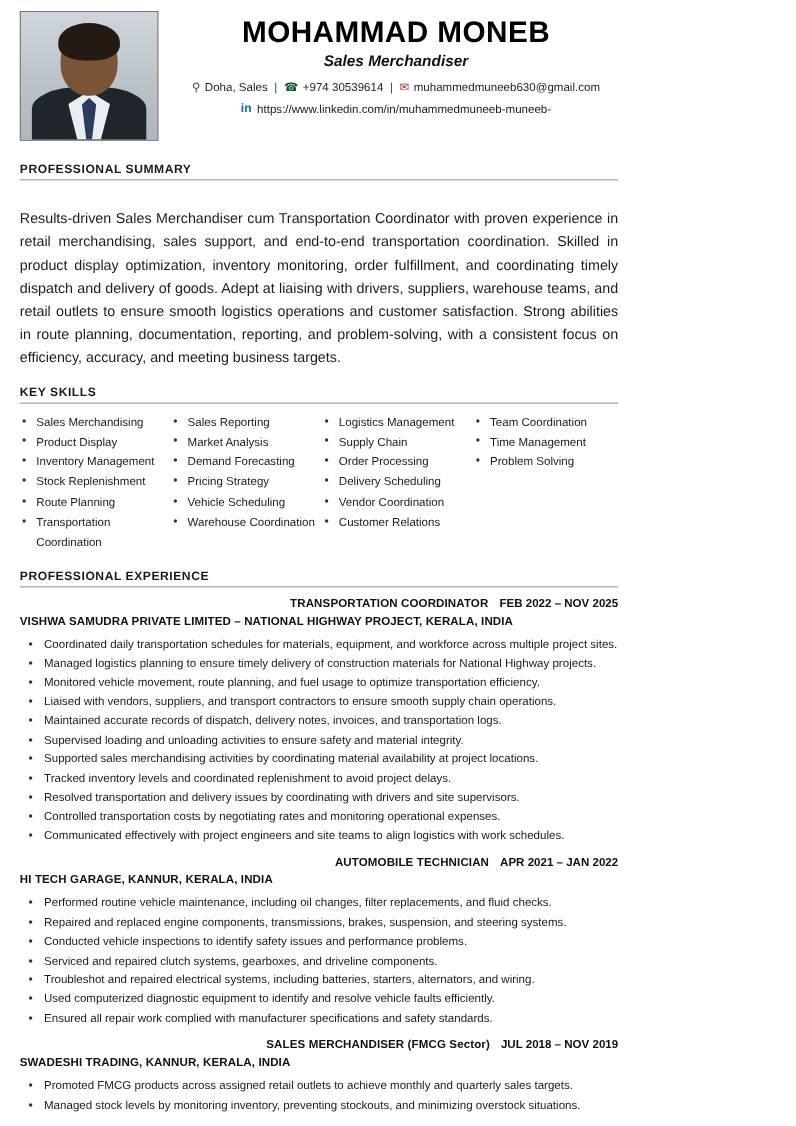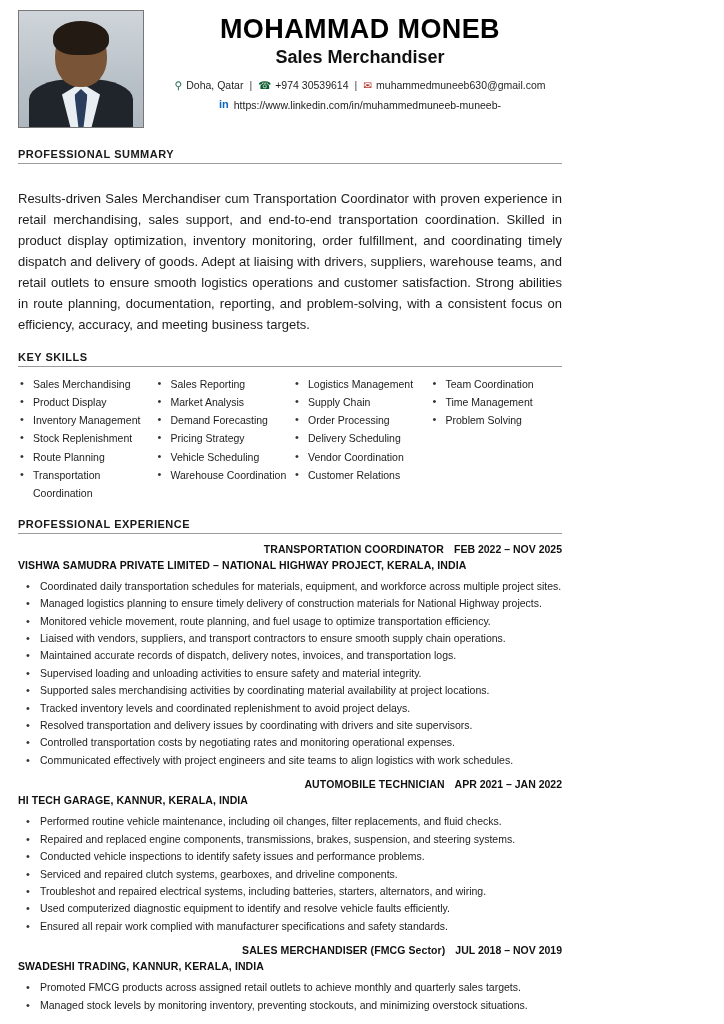--- a/index.html
+++ b/index.html
@@ -99,25 +99,26 @@
     padding-top: 4px;
   }
   .name {
     font-size: 27px;
     font-weight: bold;
     letter-spacing: 0.4px;
     color: #000;
     line-height: 1.12;
   }
   .role {
-    font-size: 18px;
+    font-size: 14px;
     font-weight: bold;
     color: #111;
     margin-top: 3px;
     line-height: 1.2;
+    font-style: italic;
   }
   .contact-line {
     margin-top: 9px;
     font-size: 10.5px;
     color: #1f1f1f;
     display: flex;
     justify-content: center;
     align-items: center;
     flex-wrap: wrap;
     gap: 4px;
@@ -249,21 +250,21 @@
       <div class="photo-hair"></div>
     </div>
 
     <div class="identity">
       <div class="name">MOHAMMAD MONEB</div>
       <div class="role">Sales Merchandiser</div>
 
       <div class="contact-line">
         <span class="contact-item">
           <span class="ico loc">⚲</span>
-          <span>Doha, Qatar</span>
+          <span>Doha, Sales</span>
         </span>
         <span class="sep">|</span>
         <span class="contact-item">
           <span class="ico phone">☎</span>
           <span>+974 30539614</span>
         </span>
         <span class="sep">|</span>
         <span class="contact-item">
           <span class="ico mail">✉</span>
           <span>muhammedmuneeb630@gmail.com</span>

